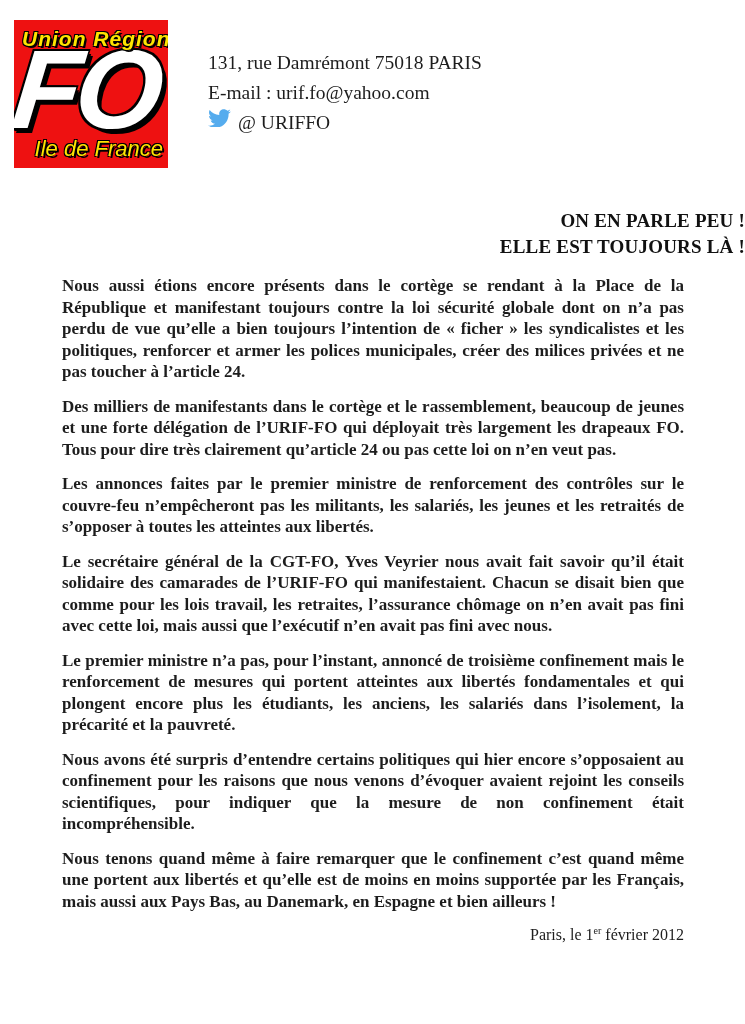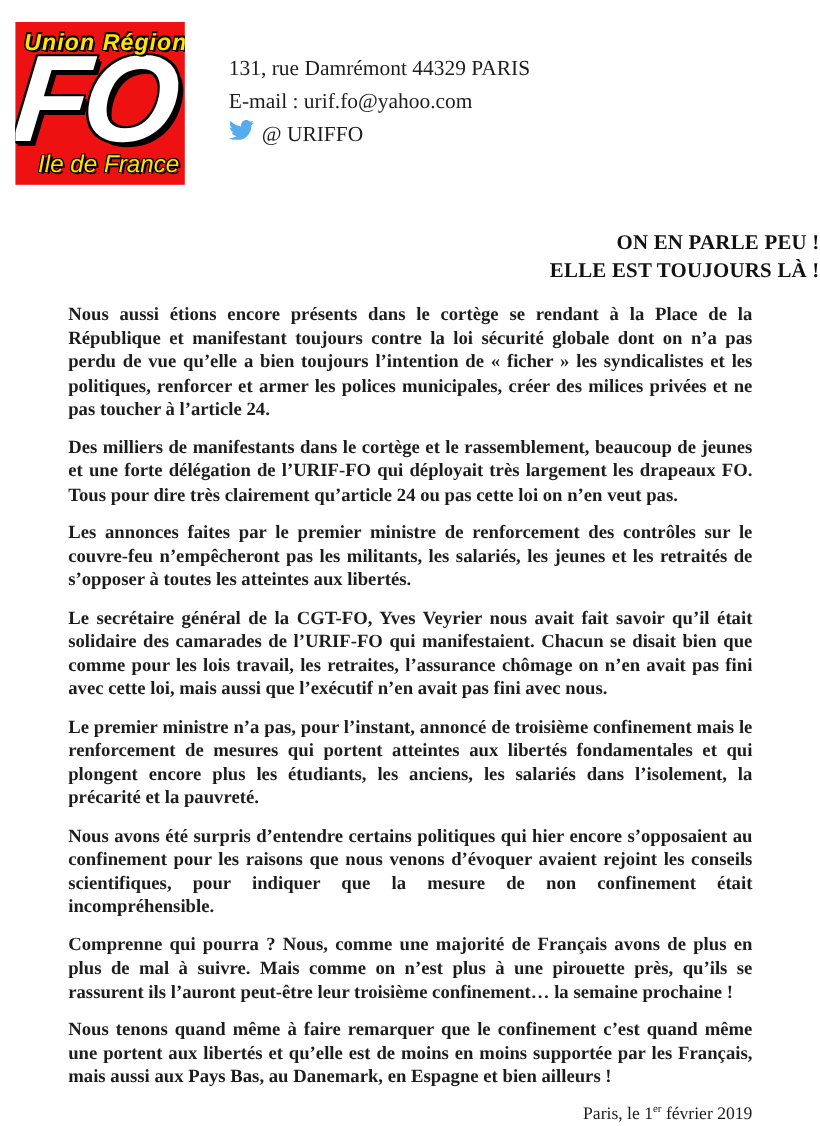--- a/index.html
+++ b/index.html
@@ -123,21 +123,21 @@
 <div class="page">
 
   <header class="header">
     <div class="logo">
       <span class="logo-top">Union  Régionale</span>
       <span class="logo-fo">FO</span>
       <span class="logo-bottom">Ile de France</span>
     </div>
 
     <div class="contact">
-      <div>131, rue Damrémont 44329 PARIS</div>
+      <div>131, rue Damrémont 75018 PARIS</div>
       <div>E-mail : urif.fo@yahoo.com</div>
       <div class="twitter-line">
         <span>
           <svg width="23" height="19" viewBox="0 0 24 20">
             <path fill="#55acee" d="M23.954 3.569c-.885.389-1.83.654-2.825.775 1.014-.611 1.794-1.574 2.163-2.723-.951.555-2.005.959-3.127 1.184-.896-.959-2.173-1.559-3.591-1.559-2.717 0-4.92 2.203-4.92 4.917 0 .39.045.765.127 1.124C7.691 7.094 4.066 5.13 1.64 2.161c-.427.722-.666 1.561-.666 2.475 0 1.71.87 3.213 2.188 4.096-.807-.026-1.566-.248-2.228-.616v.061c0 2.385 1.693 4.374 3.946 4.827-.413.111-.849.171-1.296.171-.314 0-.615-.03-.916-.086.631 1.953 2.445 3.377 4.604 3.417-1.68 1.319-3.809 2.105-6.102 2.105-.39 0-.779-.023-1.17-.067 2.189 1.394 4.768 2.209 7.557 2.209 9.054 0 13.999-7.496 13.999-13.986 0-.209 0-.42-.015-.63.961-.689 1.8-1.56 2.46-2.548l-.047-.02z"></path>
           </svg>
         </span>
         <span>@ URIFFO</span>
       </div>
     </div>
@@ -148,21 +148,20 @@
     <div>ELLE EST TOUJOURS LÀ !</div>
   </h1>
 
   <main class="body-text">
     <p>Nous aussi étions encore présents dans le cortège se rendant à la Place de la République et manifestant toujours contre la loi sécurité globale dont on n’a pas perdu de vue qu’elle a bien toujours l’intention de « ficher » les syndicalistes et les politiques, renforcer et armer les polices municipales, créer des milices privées et ne pas toucher à l’article 24.</p>
     <p>Des milliers de manifestants dans le cortège et le rassemblement, beaucoup de jeunes et une forte délégation de l’URIF-FO qui déployait très largement les drapeaux FO. Tous pour dire très clairement qu’article 24 ou pas cette loi on n’en veut pas.</p>
     <p>Les annonces faites par le premier ministre de renforcement des contrôles sur le couvre-feu n’empêcheront pas les militants, les salariés, les jeunes et les retraités de s’opposer à toutes les atteintes aux libertés.</p>
     <p>Le secrétaire général de la CGT-FO, Yves Veyrier nous avait fait savoir qu’il était solidaire des camarades de l’URIF-FO qui manifestaient. Chacun se disait bien que comme pour les lois travail, les retraites, l’assurance chômage on n’en avait pas fini avec cette loi, mais aussi que l’exécutif  n’en avait pas fini avec nous.</p>
     <p>Le premier ministre n’a pas, pour l’instant, annoncé de troisième confinement mais le renforcement de mesures qui portent atteintes aux libertés fondamentales et qui plongent encore plus les étudiants, les anciens, les salariés dans l’isolement, la précarité et la pauvreté.</p>
     <p>Nous avons été surpris d’entendre certains politiques qui hier encore s’opposaient au confinement pour les raisons que nous venons d’évoquer avaient rejoint les conseils scientifiques, pour indiquer que la mesure de non confinement était incompréhensible.</p>
-    <p>Comprenne qui pourra ? Nous, comme une majorité de Français avons de plus en plus de mal à suivre. Mais comme on n’est plus à une pirouette près, qu’ils se rassurent ils l’auront peut-être leur troisième confinement… la semaine prochaine !</p>
     <p>Nous tenons quand même à faire remarquer que le confinement c’est quand même une portent aux libertés et qu’elle est de moins en moins supportée par les Français, mais aussi aux Pays Bas, au Danemark, en Espagne et bien ailleurs !</p>
   </main>
 
   <div class="date-line">
-    <span>Paris, le 1</span><sup>er</sup><span> février 2019</span>
+    <span>Paris, le 1</span><sup>er</sup><span> février 2012</span>
   </div>
 
 </div>
 
 </body></html>

